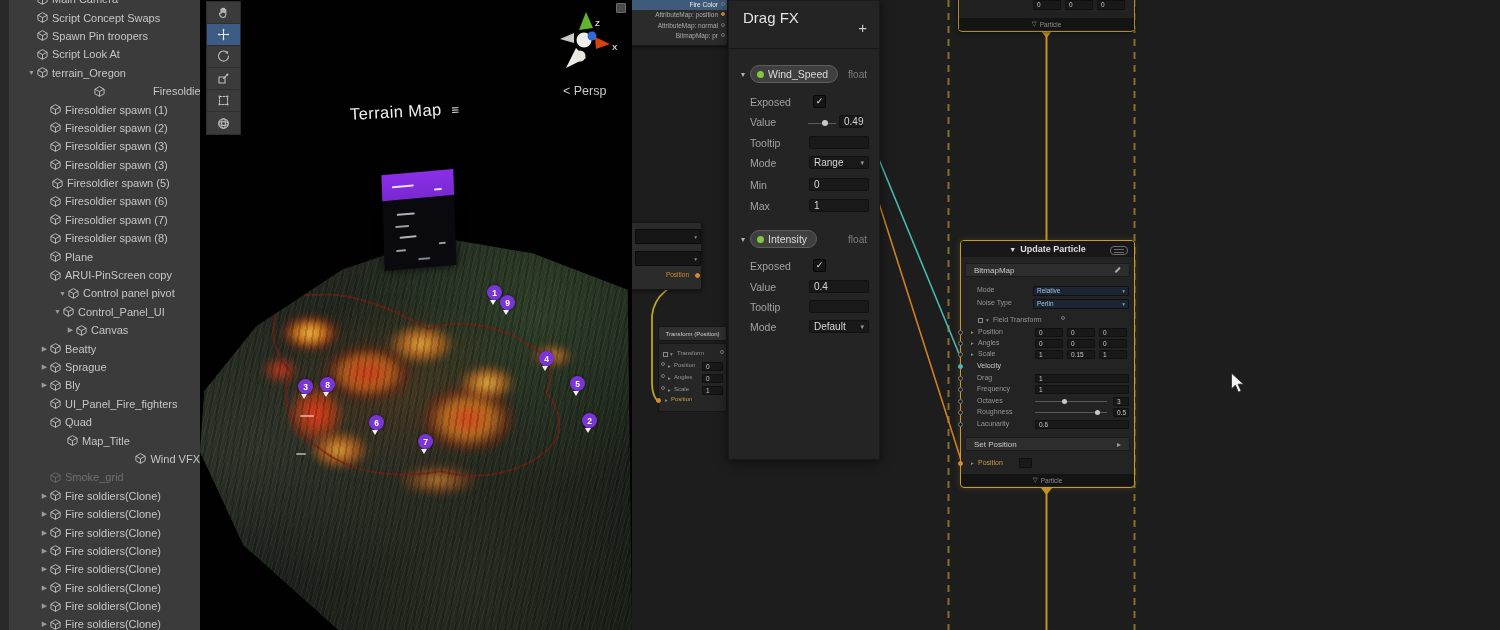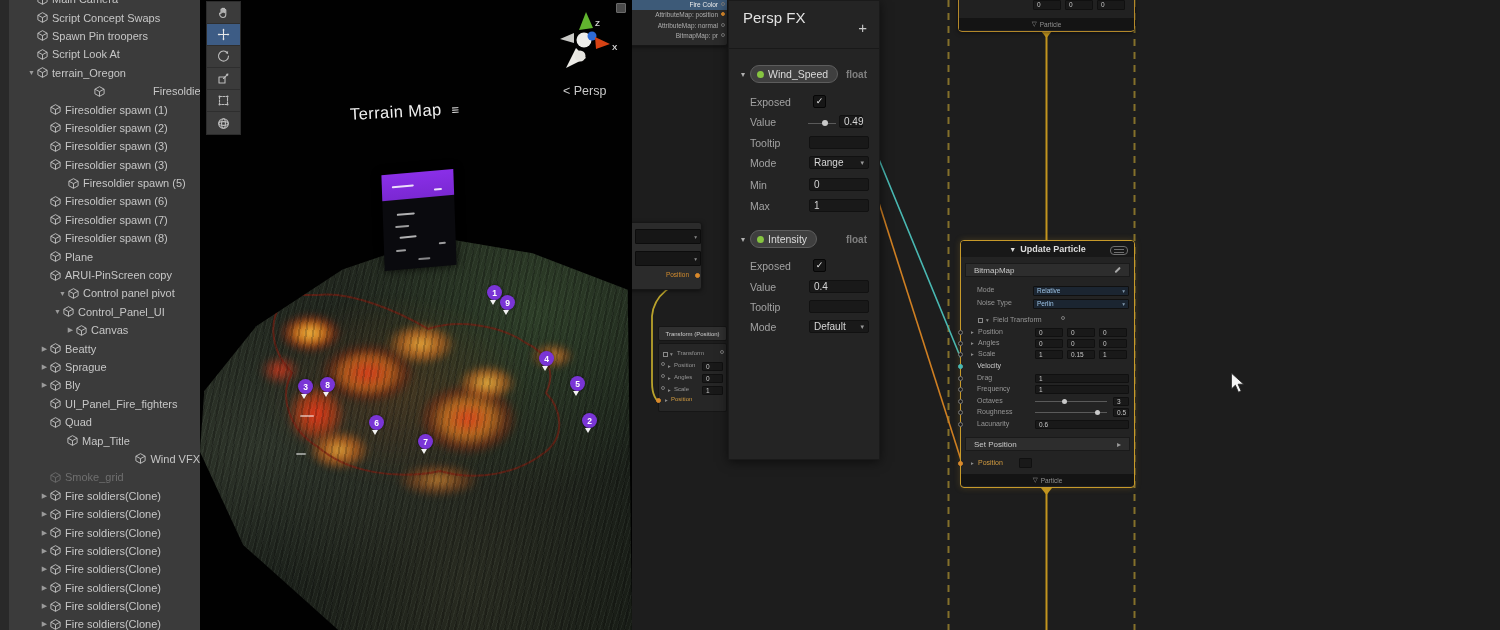--- a/index.html
+++ b/index.html
@@ -71,21 +71,21 @@
   
   #bb{left:96px;top:0;width:150px;height:458px;background:#242424;border:1px solid #1a1a1a;box-shadow:0 2px 10px rgba(0,0,0,.55);}
   #bb .bbtitle{position:absolute;left:14px;top:8px;color:#e2e2e2;font-size:15px;}
   #bb .bbadd{position:absolute;right:12px;top:18px;color:#c8c8c8;font-size:15px;}
   #bb .bbdiv{position:absolute;left:0;top:47px;right:0;height:1px;background:#191919;}
   .pillrow{position:absolute;left:0;right:0;height:18px;display:flex;align-items:center;}
   .pillrow .car{margin-left:12px;color:#b0b0b0;font-size:8px;}
   .pill{margin-left:5px;height:16px;padding:0 9px 0 6px;border-radius:9px;background:#3f3f3f;border:1px solid #5d5d5d;
         display:flex;align-items:center;gap:4px;color:#dadada;font-size:10.5px;}
   .gdot{width:7px;height:7px;border-radius:50%;background:#86c540;}
-  .ptype{margin-left:auto;margin-right:12px;color:#7f7f7f;font-size:10px;font-weight:bold;}
+  .ptype{margin-left:auto;margin-right:12px;color:#7f7f7f;font-size:10px;}
   .bbl{position:absolute;left:21px;color:#a2a2a2;font-size:10.5px;}
   .bfield{position:absolute;left:80px;width:60px;height:13px;background:#191919;border:1px solid #111;border-radius:2px;
           color:#d6d6d6;font-size:10px;display:flex;align-items:center;padding:0 4px;box-sizing:border-box;}
   .bdrop{justify-content:space-between;}
   .bdrop .car{font-size:7px;color:#9a9a9a;}
   .bcheck{position:absolute;left:84px;width:11px;height:11px;background:#161616;border:1px solid #060606;border-radius:2px;
           color:#e8e8e8;font-size:9px;line-height:11px;text-align:center;}
   .btrack{position:absolute;left:79px;width:28px;height:1px;background:#5a5a5a;}
   .bknob{position:absolute;width:6px;height:6px;border-radius:50%;background:#c9c9c9;}
   
@@ -207,21 +207,21 @@
         </div>
         <div class="hrow" style="padding-left: 30px;">
           <span class="arr"></span>
           <span class="cube">
             <svg viewBox="0 0 10 10">
               <path d="M5 .6 9.2 2.9 9.2 7.1 5 9.4 .8 7.1 .8 2.9Z M.8 2.9 5 5.1 9.2 2.9 M5 5.1 5 9.4" fill="none" stroke="currentColor" stroke-width=".9"></path>
             </svg>
           </span>
           <span>Firesoldier spawn (3)</span>
         </div>
-        <div class="hrow" style="padding-left: 48px;">
+        <div class="hrow" style="padding-left: 32px;">
           <span class="arr"></span>
           <span class="cube">
             <svg viewBox="0 0 10 10">
               <path d="M5 .6 9.2 2.9 9.2 7.1 5 9.4 .8 7.1 .8 2.9Z M.8 2.9 5 5.1 9.2 2.9 M5 5.1 5 9.4" fill="none" stroke="currentColor" stroke-width=".9"></path>
             </svg>
           </span>
           <span>Firesoldier spawn (5)</span>
         </div>
         <div class="hrow" style="padding-left: 30px;">
           <span class="arr"></span>
@@ -785,21 +785,21 @@
         <div class="ofield" style="left:58px;top:0;width:13px;height:9.5px;"></div>
       </div>
 
       <div class="anchor-bar" style="bottom:1px;border-radius:0 0 3px 3px;">
         <span>▽</span>
         <span>Particle</span>
       </div>
     </div>
 
     <div id="bb" class="abs">
-      <div class="bbtitle">Persp FX</div>
+      <div class="bbtitle">Drag FX</div>
       <div class="bbadd">+</div>
       <div class="bbdiv"></div>
 
       <div class="pillrow" style="top:64px;">
         <span class="car">▾</span>
         <span class="pill">
           <span class="gdot"></span>
           <span>Wind_Speed</span>
         </span>
         <span class="ptype">float</span>

